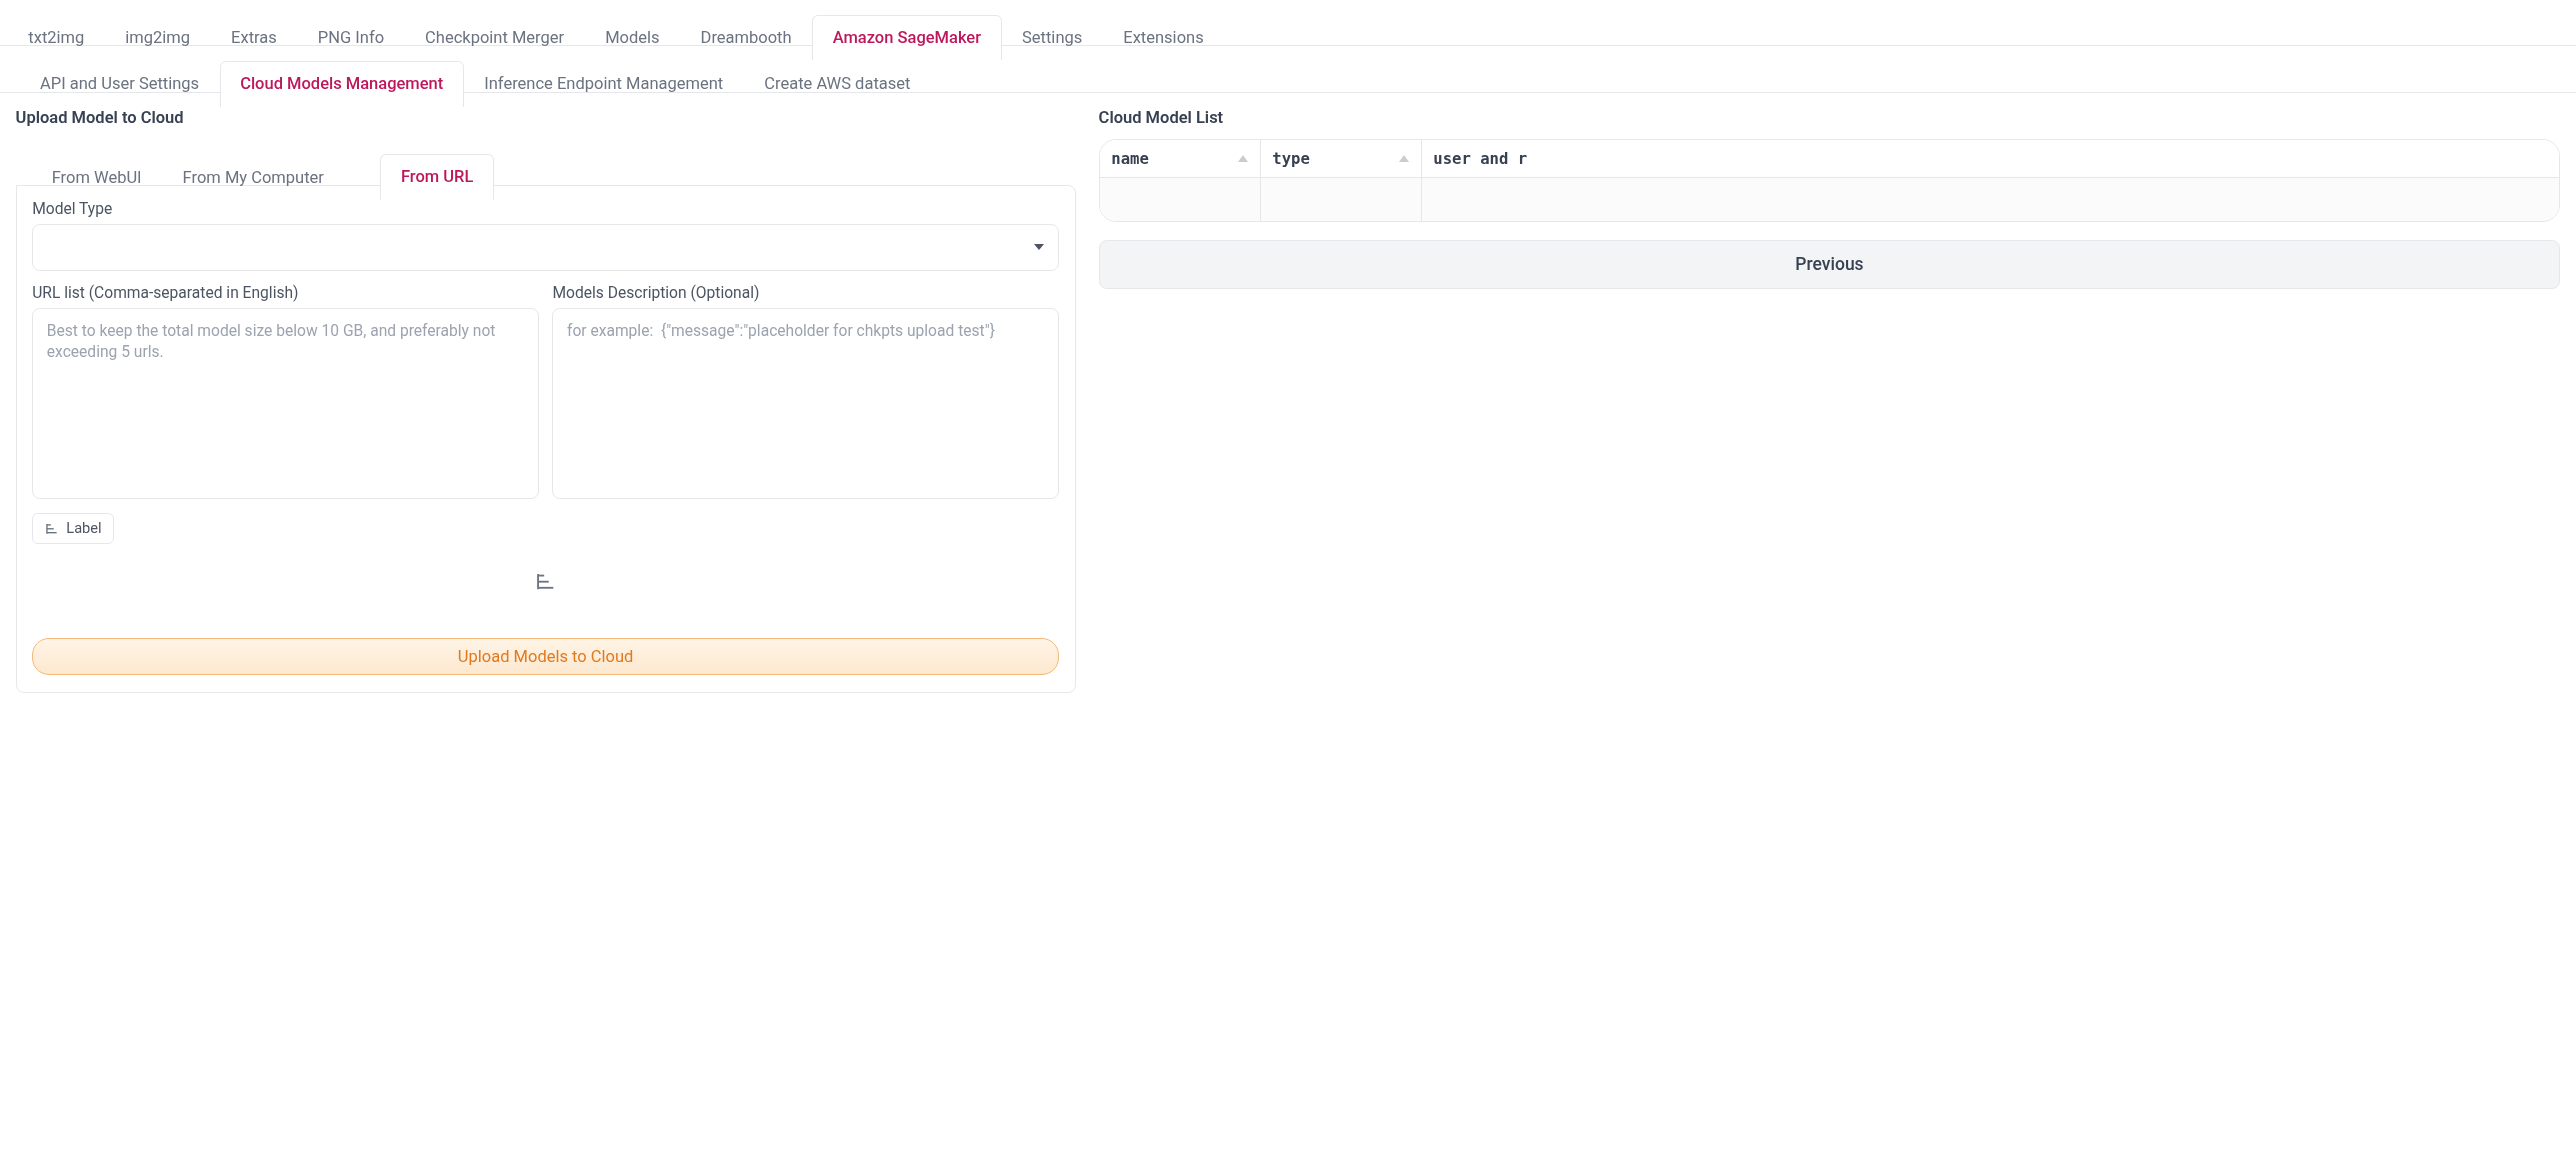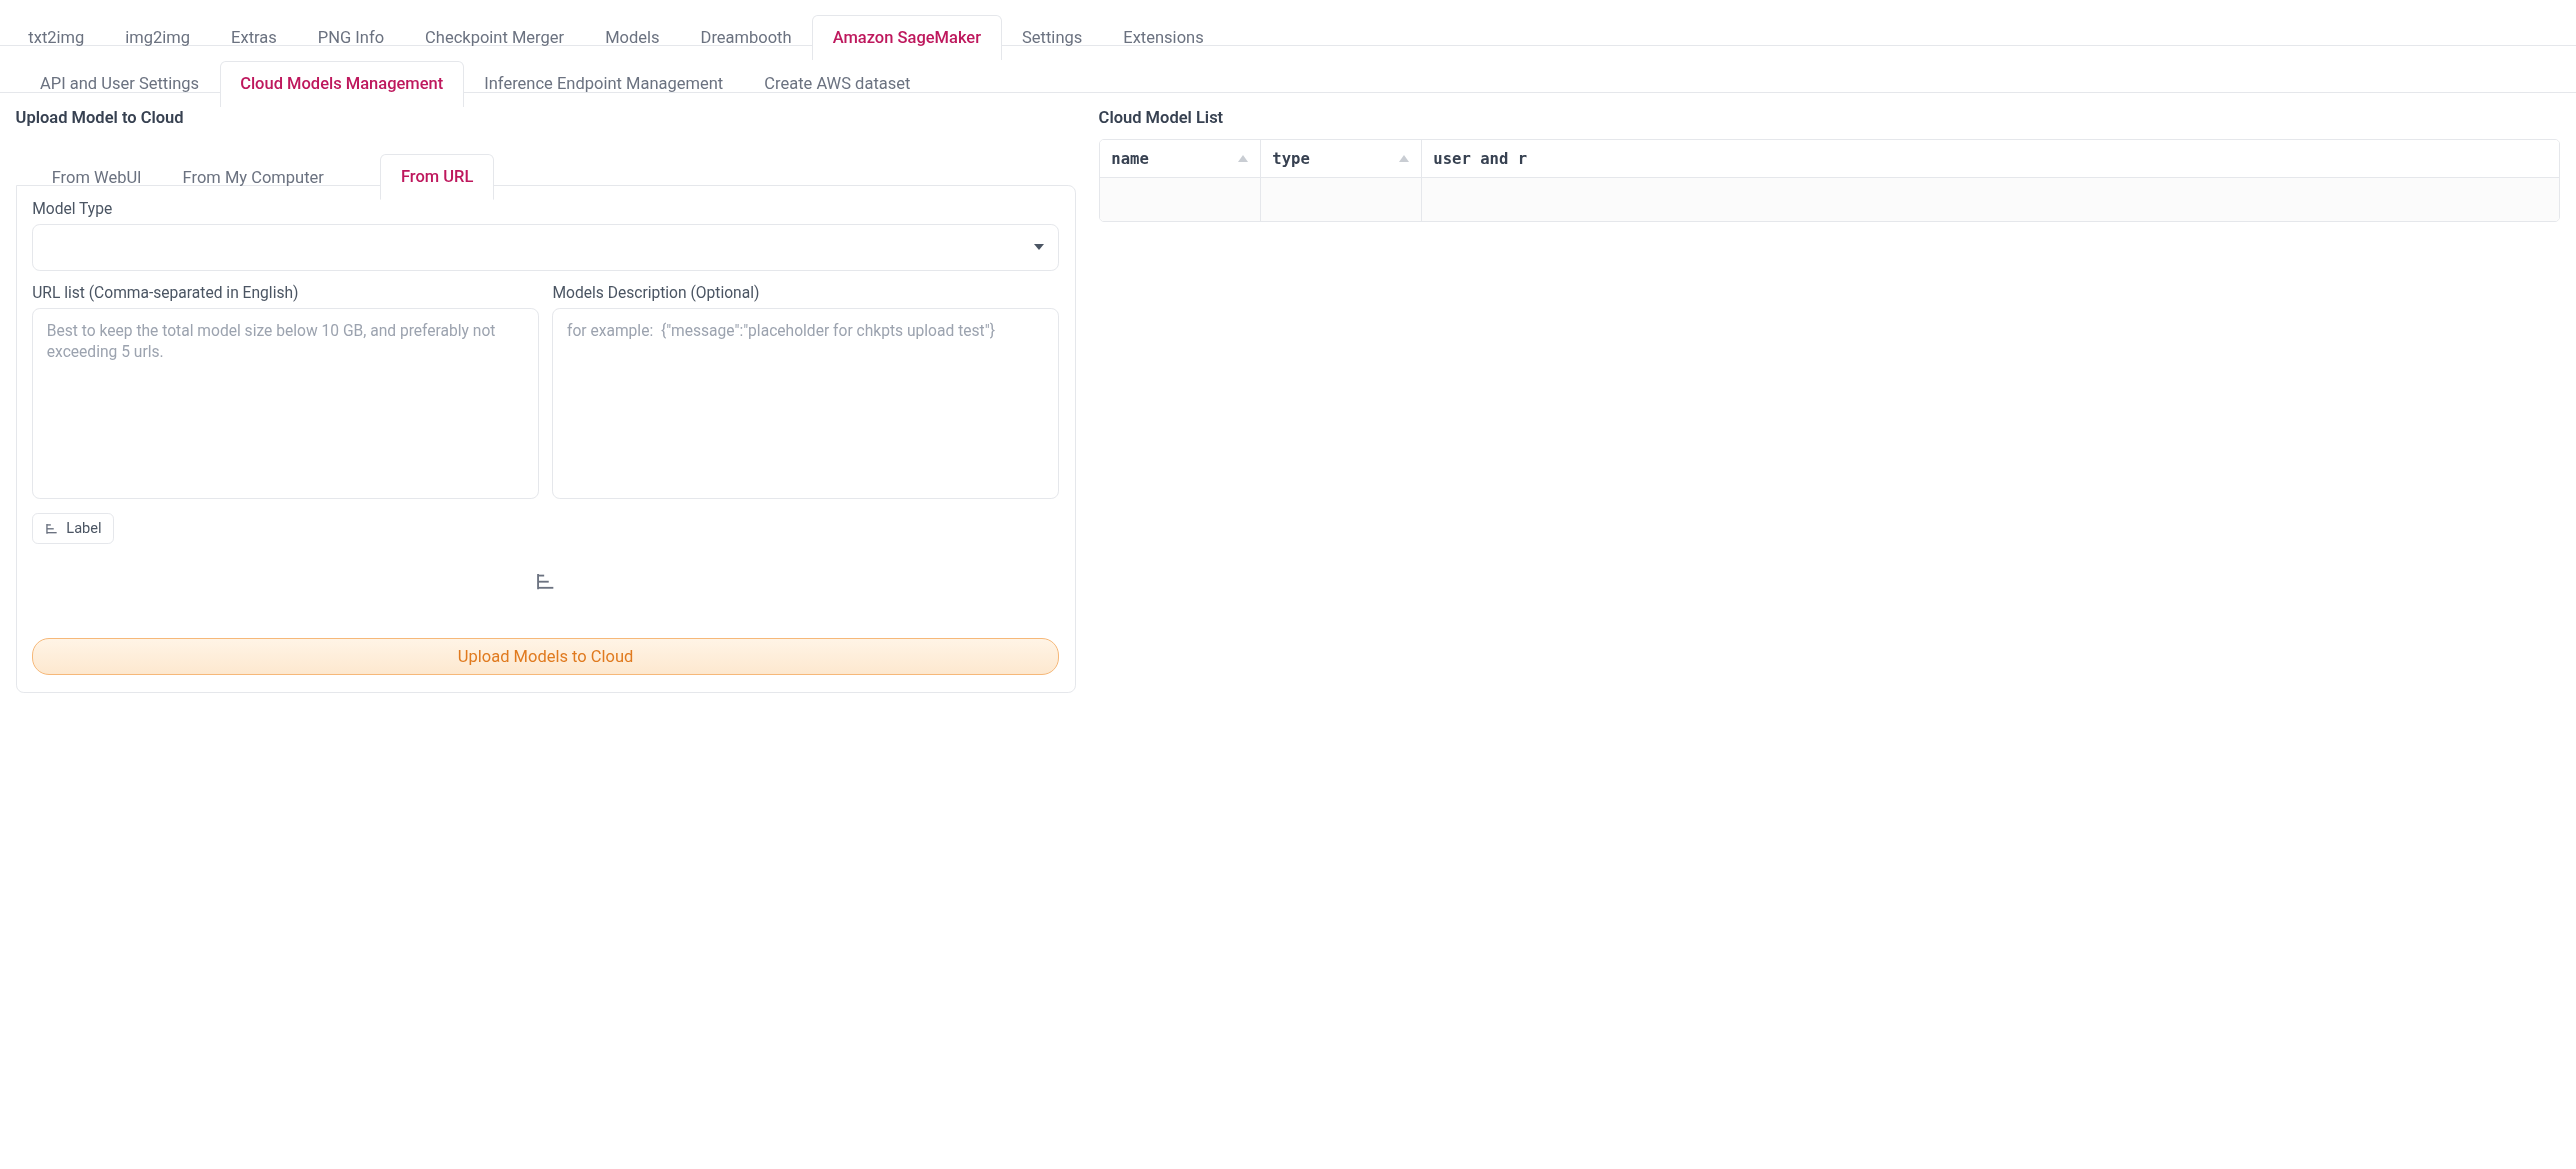--- a/index.html
+++ b/index.html
@@ -132,21 +132,21 @@
     border-radius: 17px;
     background: linear-gradient(#fff4e6, #fde8cf);
     color: #e07a1f;
     font-size: 16.5px;
     cursor: pointer;
   }
 
   
   .table-wrap {
     border: 1px solid #e5e7eb;
-    border-radius: 5px;
+    border-radius: 17px;
     overflow: hidden;
     margin-bottom: 17.5px;
   }
   .thead-row {
     display: flex;
     background: #fff;
   }
   .th {
     flex: 0 0 auto;
     border-right: 1px solid #e5e7eb;
@@ -292,16 +292,17 @@
           <span>user and r</span>
         </div>
       </div>
       <div class="tbody-row">
         <div class="td col-name"></div>
         <div class="td col-type"></div>
         <div class="td col-user"></div>
       </div>
     </div>
 
+    <div class="prev-btn">Previous</div>
   </div>
 
 </div>
 
 
 </body></html>

